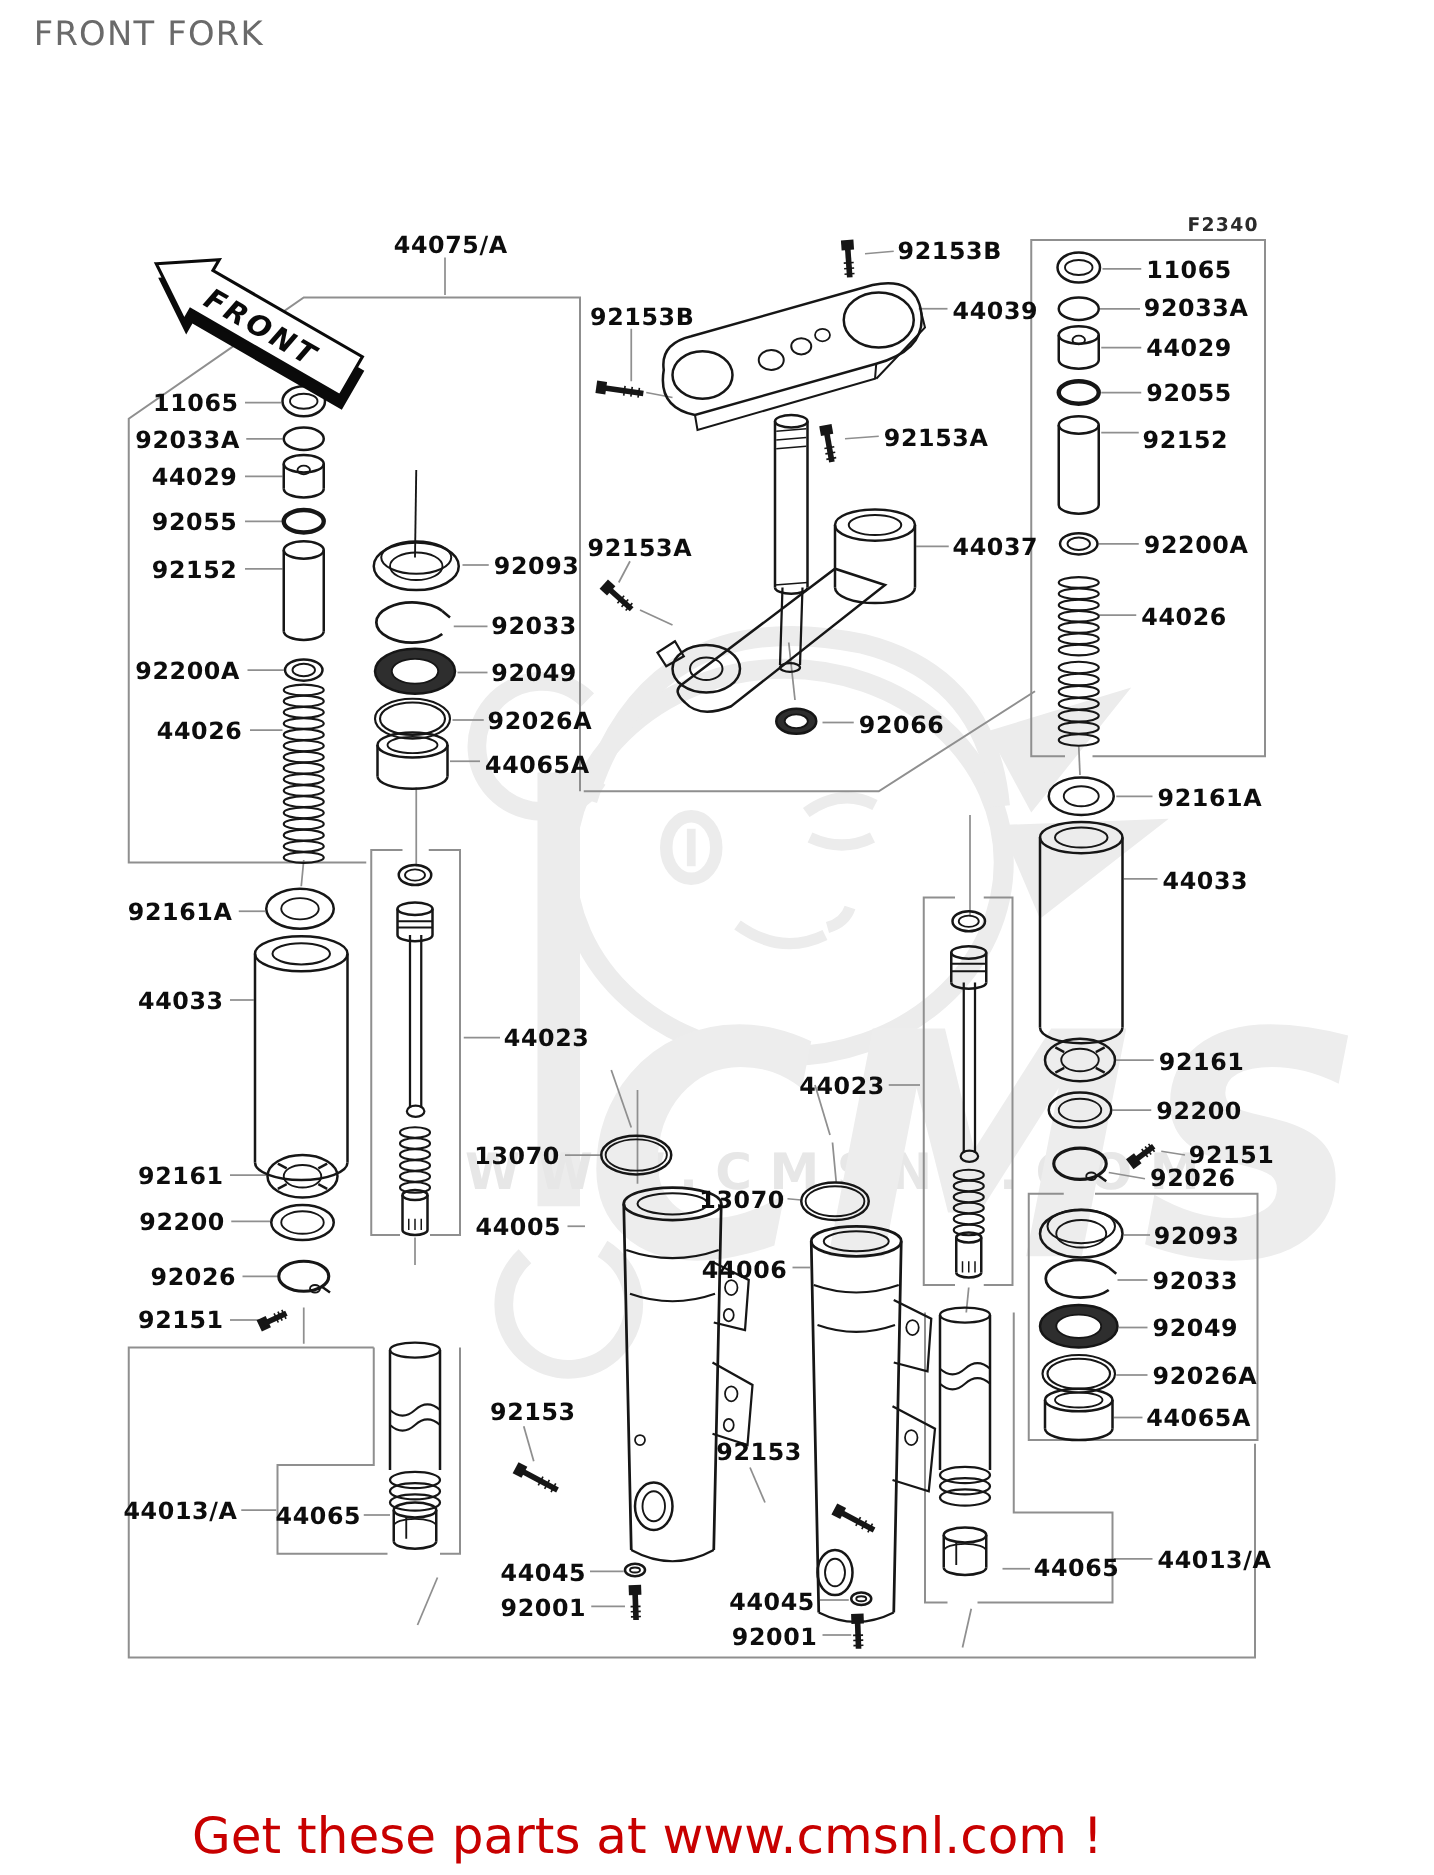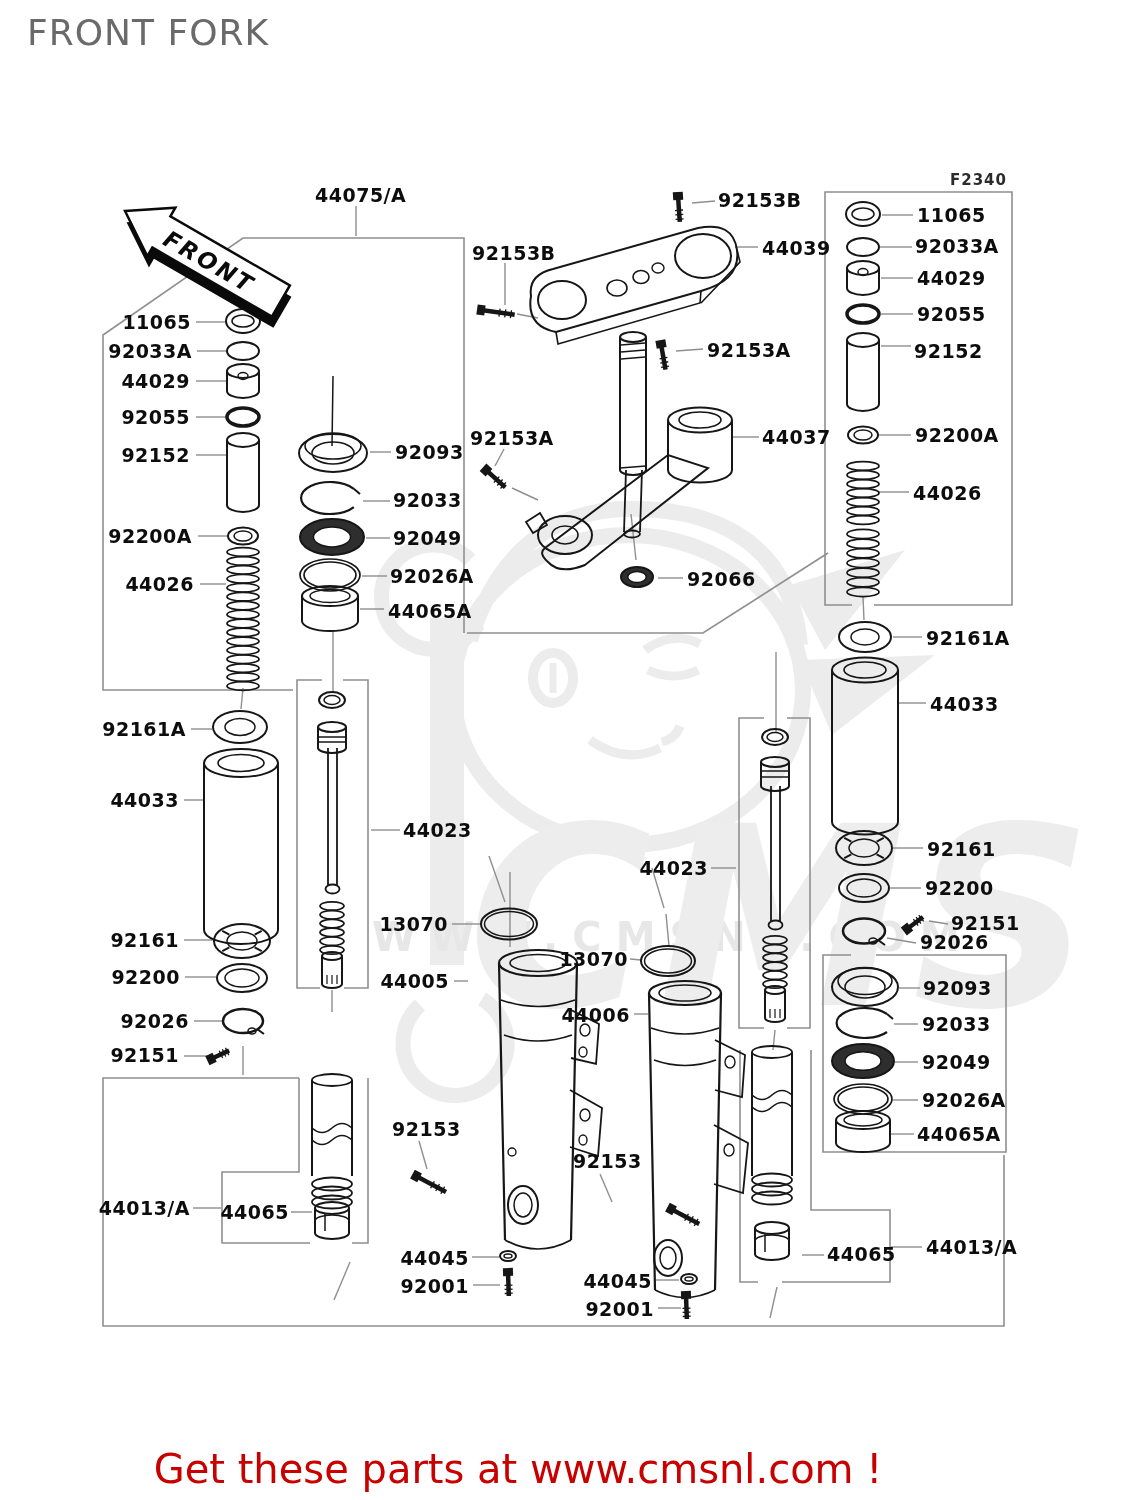--- a/index.html
+++ b/index.html
@@ -1,18 +1,18 @@
 <!DOCTYPE html>
 <html><head>
 <meta charset="utf-8">
 <style>
   html,body{margin:0;padding:0;background:#fff;}
   body{width:1147px;height:1500px;position:relative;overflow:hidden;
        font-family:"DejaVu Sans",sans-serif;}
-  .title{position:absolute;top:12px;left:27px;font-size:36px;color:#6a6a6a;
+  .title{position:absolute;top:12px;left:27px;font-size:27px;color:#6a6a6a;
          letter-spacing:1px;}
   .footer{position:absolute;top:1446px;left:0;width:1036px;text-align:center;
           font-size:40px;color:#c80000;cursor:pointer;}
   #diagram{position:absolute;top:0;left:0;}
   text{font-family:"DejaVu Sans",sans-serif;font-weight:bold;font-size:19px;
        fill:#0d0d0d;letter-spacing:.5px;stroke:none;}
   text.end{text-anchor:end;}
   text.small{font-size:15px;fill:#2b2b2b;letter-spacing:1px;}
   .wm-big{font-size:250px;font-style:italic;fill:#ededed;letter-spacing:6px;stroke:none;}
   .wm-url{font-size:40px;fill:#e7e7e7;letter-spacing:14px;stroke:none;}

